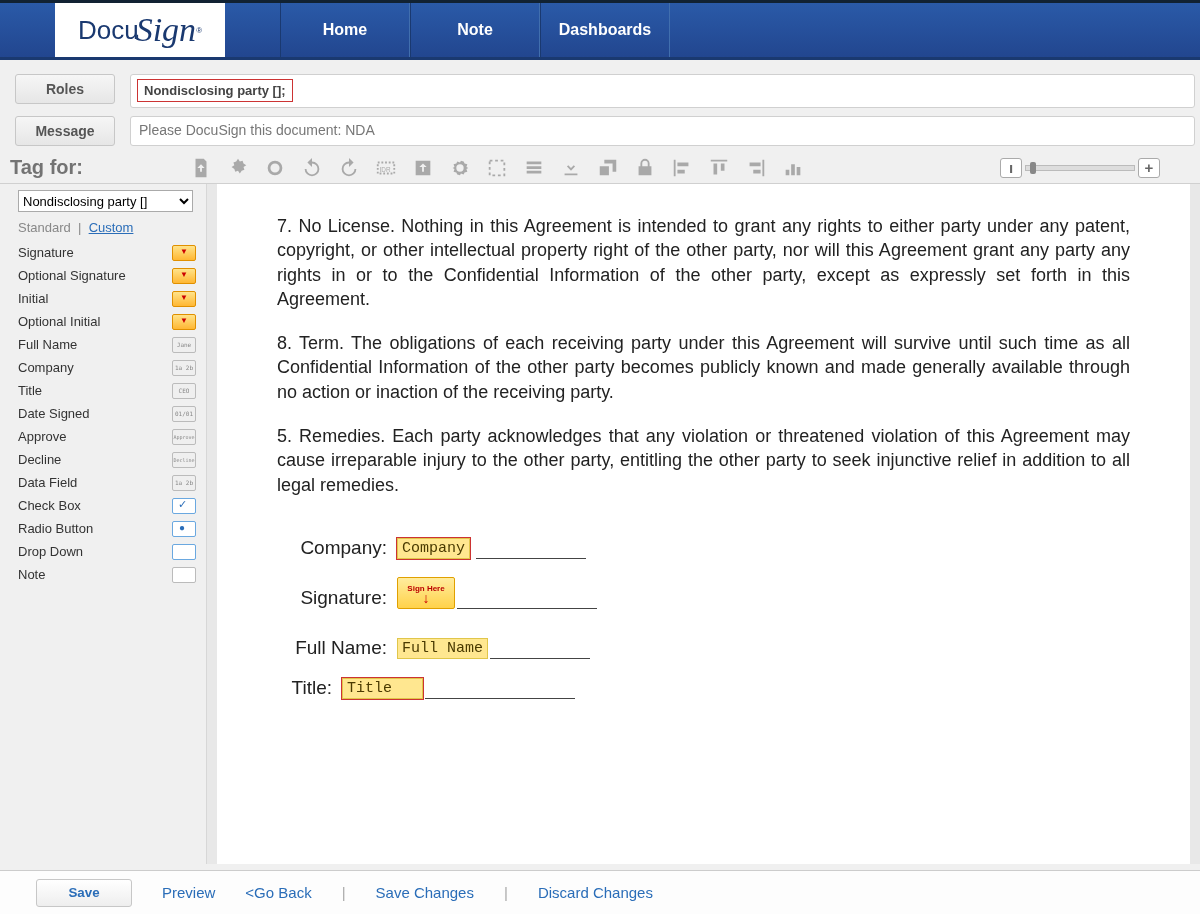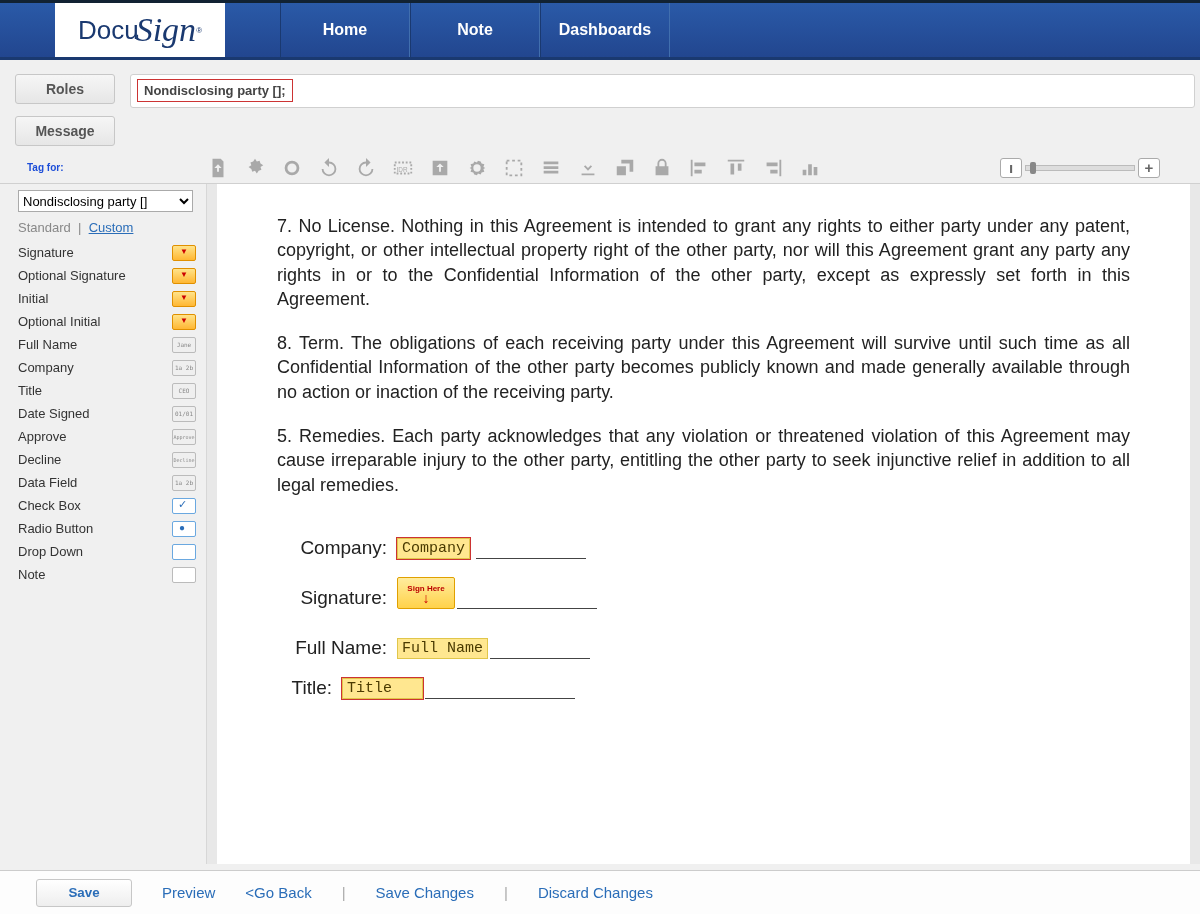--- a/index.html
+++ b/index.html
@@ -11,21 +11,21 @@
 .nav{display:flex;margin-left:55px}
 .nav-tab{width:130px;display:flex;align-items:center;justify-content:center;color:#fff;font-weight:bold;font-size:16px;border-left:1px solid #1a3970;border-right:1px solid #416fae;cursor:pointer;position:relative}
 .nav-tab.active{background:#12366e}
 .nav-tab.active::after{content:"";position:absolute;bottom:-12px;left:50%;margin-left:-9px;border:9px solid transparent;border-top-color:#fff;z-index:10}
 .row2{display:flex;align-items:flex-start;margin-top:14px}
 .left-btn{width:100px;height:30px;margin-left:15px;background:linear-gradient(#f6f6f6,#e6e6e6);border:1px solid #c7c7c7;border-radius:3px;display:flex;align-items:center;justify-content:center;color:#555;font-weight:bold;font-size:14px;cursor:pointer}
 .role-box{flex:1;margin-left:15px;margin-right:5px;height:34px;border:1px solid #d0d0d0;border-radius:3px;background:#fff;padding:4px 6px}
 .role-chip{display:inline-block;border:1px solid #cc3333;padding:3px 6px;font-size:13px;color:#444;font-weight:bold}
 .msg-box{flex:1;margin-left:15px;margin-right:5px;height:30px;border:1px solid #d0d0d0;border-radius:3px;background:#fff;padding:5px 8px;color:#777;font-size:14px}
 .tagrow{display:flex;align-items:center;height:32px;border-bottom:1px solid #d0d0d0;margin-top:6px}
-.tag-label{margin-left:27px;font-size:10px;color:#1d4ed8;font-weight:bold;width:160px}
+.tag-label{margin-left:10px;font-size:20px;color:#737373;font-weight:bold;width:160px}
 .tool-icons{display:flex;gap:15px;margin-left:20px}
 .tool-icons svg{width:22px;height:22px;fill:#a9a9a9;cursor:pointer}
 .zoom{margin-left:auto;margin-right:40px;display:flex;align-items:center}
 .zbtn{width:22px;height:20px;border:1px solid #aaa;border-radius:3px;background:#fff;display:flex;align-items:center;justify-content:center;font-weight:bold;color:#666;cursor:pointer;font-size:15px}
 .ztrack{width:110px;height:6px;background:#ddd;margin:0 3px;position:relative;border:1px solid #bbb}
 .ztrack::before{content:"";position:absolute;left:4px;top:-4px;width:6px;height:12px;background:#888;border-radius:2px}
 .main{display:flex;height:680px}
 .sidebar{width:206px;padding:6px 10px 0 18px}
 .sel{width:175px;height:22px;border:1px solid #aaa;font-size:13px;background:#fff}
 .tabs{margin-top:8px;font-size:13px;color:#888}
@@ -75,20 +75,21 @@
 </div>
 
 <div class="row2">
   <div class="left-btn">Roles</div>
   <div class="role-box">
     <span class="role-chip">Nondisclosing party [];</span>
   </div>
 </div>
 <div class="row2" style="margin-top:8px">
   <div class="left-btn">Message</div>
+  <div class="msg-box">Please DocuSign this document: NDA</div>
 </div>
 
 <div class="tagrow">
   <div class="tag-label">Tag for:</div>
   <div class="tool-icons">
     <svg viewBox="0 0 24 24">
         <path d="M6 2h9l3 3v17H6zM12 8l-4 4h3v4h2v-4h3z"></path>
       </svg>
     <svg viewBox="0 0 24 24">
         <path d="M12 2l2 3 3-1 1 3 3 2-3 2 1 3-3 1-2 3-2-3-3 1-1-3-3-2 3-2-1-3 3-1z"></path>

